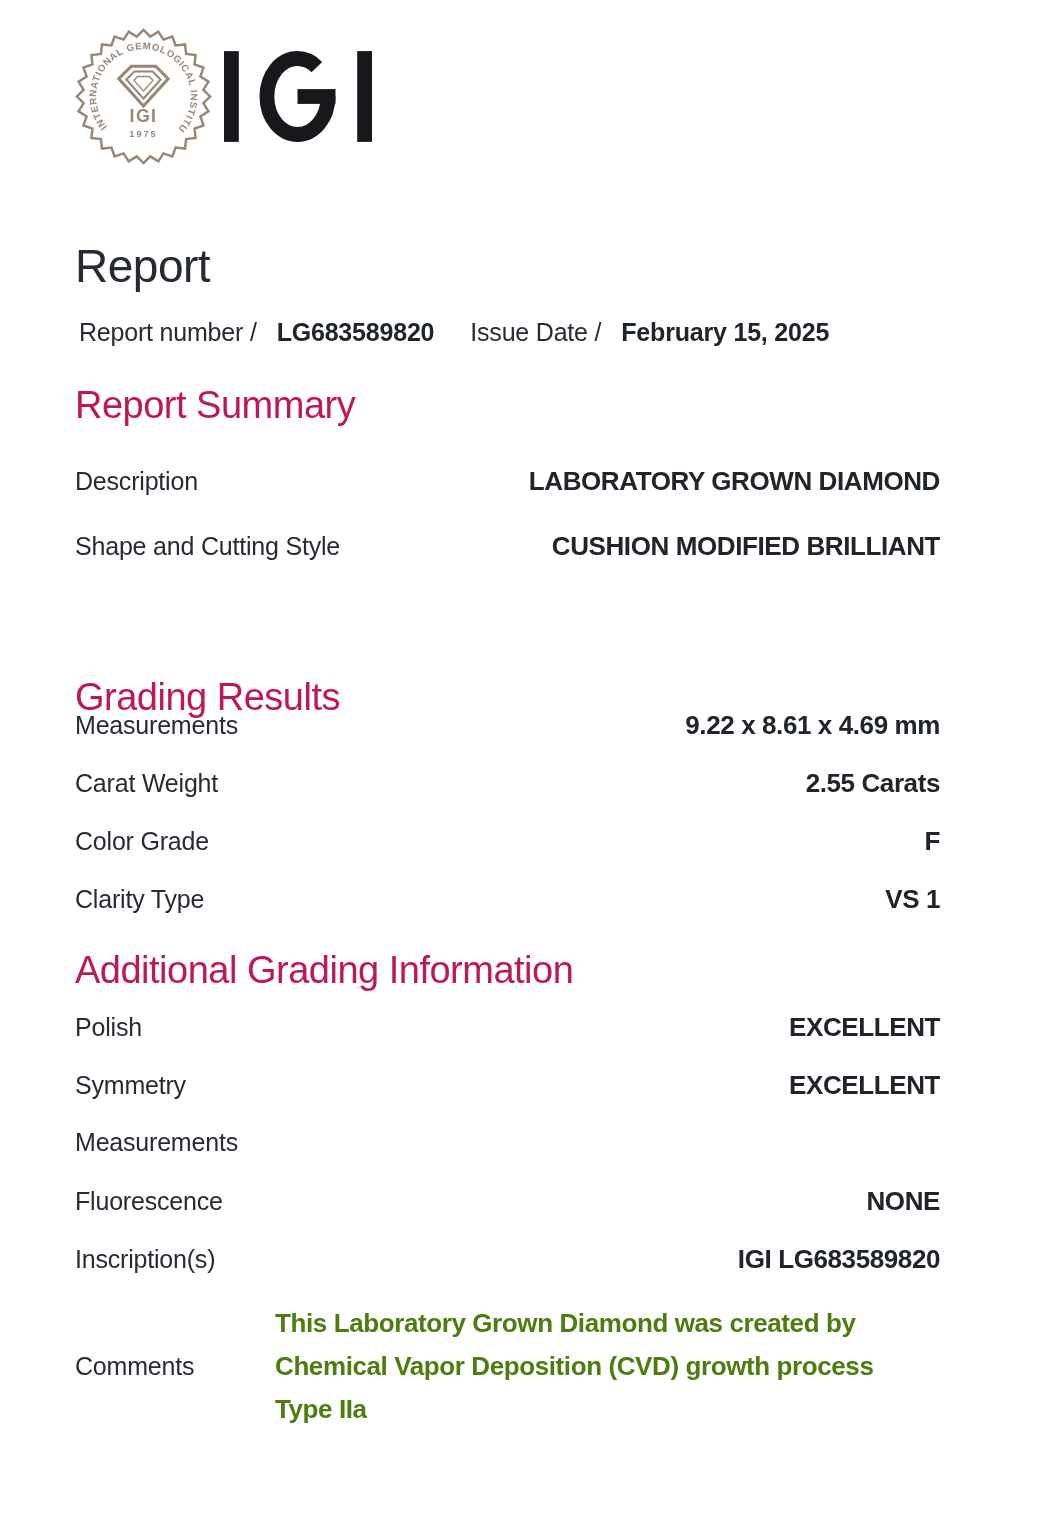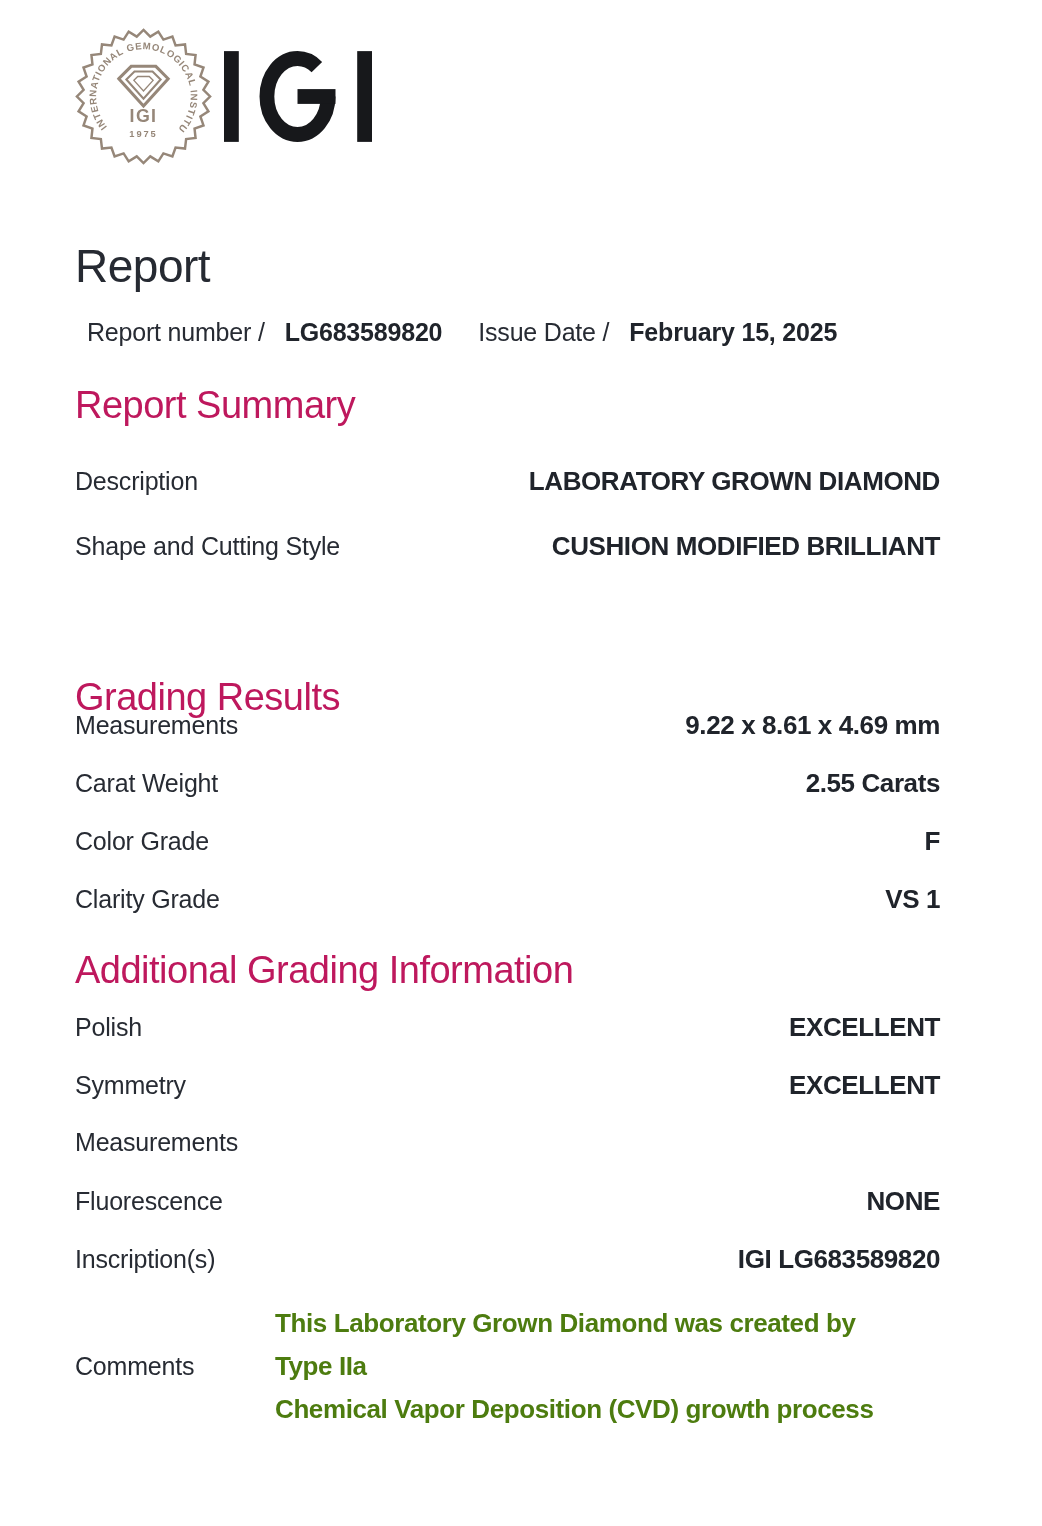--- a/index.html
+++ b/index.html
@@ -33,21 +33,21 @@
   }
   .wordmark { width:148px; height:91px; display:block; }
 
   
   .title {
     position:absolute; top:240px; left:75px;
     font-size:46px; font-weight:400; letter-spacing:-0.5px;
     color:#262a32; line-height:1.15;
   }
   .meta {
-    position:absolute; top:316px; left:87px; width:865px;
+    position:absolute; top:316px; left:79px; width:865px;
     font-size:25px; line-height:32px; letter-spacing:-0.2px;
     display:flex; align-items:baseline; white-space:nowrap;
   }
   .meta .meta-value { font-weight:700; margin-left:20px; color:#20242b; }
   .meta .meta-gap { margin-left:36px; }
 
   
   .sec-heading {
     position:absolute; left:75px;
     font-size:38px; font-weight:400; letter-spacing:-0.5px;
@@ -135,21 +135,21 @@
   </div>
   <div class="row">
     <span class="label">Carat Weight</span>
     <span class="value">2.55 Carats</span>
   </div>
   <div class="row">
     <span class="label">Color Grade</span>
     <span class="value">F</span>
   </div>
   <div class="row">
-    <span class="label">Clarity Grade</span>
+    <span class="label">Clarity Type</span>
     <span class="value">VS 1</span>
   </div>
 </div>
 
 <h2 class="sec-heading" style="top:949px">Additional Grading Information</h2>
 <div class="rows" style="top:1000px">
   <div class="row">
     <span class="label">Polish</span>
     <span class="value">EXCELLENT</span>
   </div>
@@ -166,17 +166,17 @@
     <span class="value">NONE</span>
   </div>
   <div class="row">
     <span class="label">Inscription(s)</span>
     <span class="value">IGI LG683589820</span>
   </div>
   <div class="row row-comments">
     <span class="label">Comments</span>
     <div class="comments-lines">
       <div class="comments-line">This Laboratory Grown Diamond was created by</div>
+      <div class="comments-line">Chemical Vapor Deposition (CVD) growth process</div>
       <div class="comments-line">Type IIa</div>
-      <div class="comments-line">Chemical Vapor Deposition (CVD) growth process</div>
     </div>
   </div>
 </div>
 
 </body></html>

